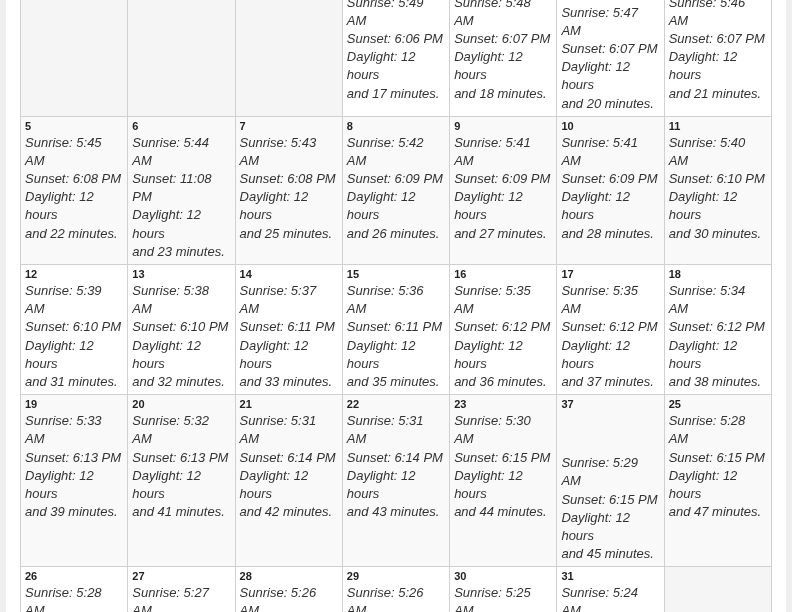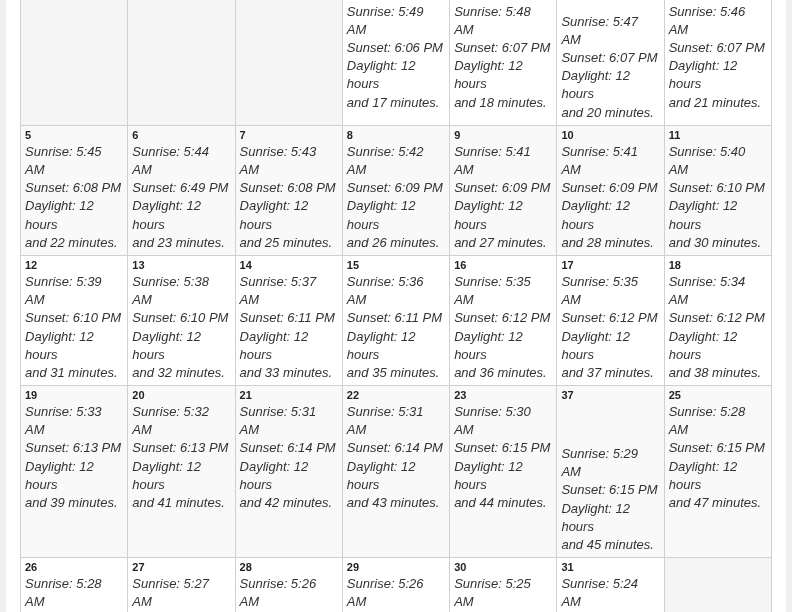--- a/index.html
+++ b/index.html
@@ -167,21 +167,21 @@
           <td>
             <span class="day-number">5</span>
             <div class="day-info" style="white-space: pre-line;">Sunrise: 5:45 AM
 Sunset: 6:08 PM
 Daylight: 12 hours
 and 22 minutes.</div>
           </td>
           <td>
             <span class="day-number">6</span>
             <div class="day-info" style="white-space: pre-line;">Sunrise: 5:44 AM
-Sunset: 6:49 PM
+Sunset: 11:08 PM
 Daylight: 12 hours
 and 23 minutes.</div>
           </td>
           <td>
             <span class="day-number">7</span>
             <div class="day-info" style="white-space: pre-line;">Sunrise: 5:43 AM
 Sunset: 6:08 PM
 Daylight: 12 hours
 and 25 minutes.</div>
           </td>

